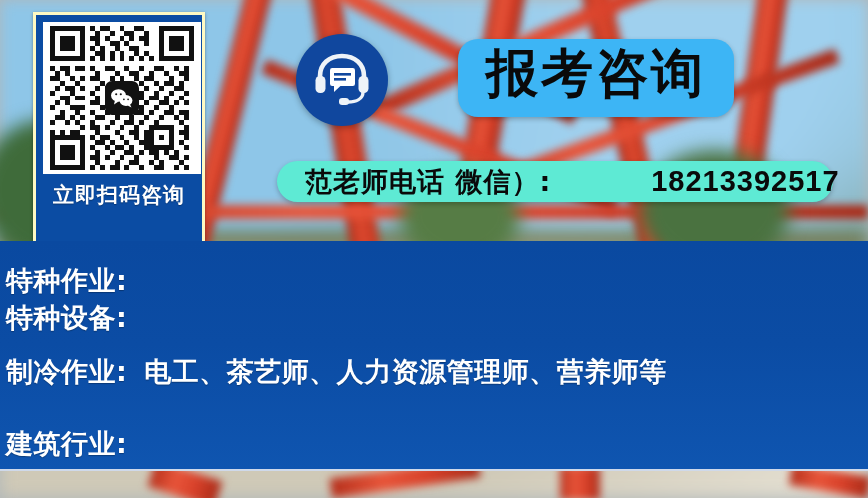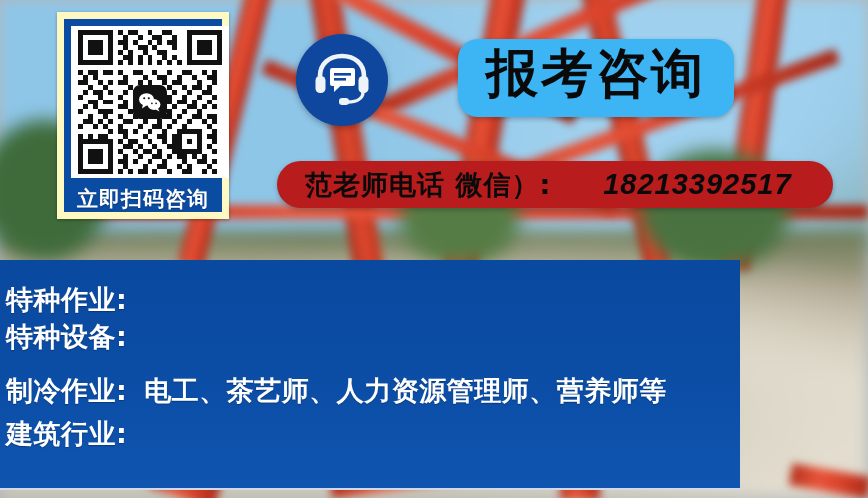--- a/index.html
+++ b/index.html
@@ -28,25 +28,24 @@
       linear-gradient(180deg,#6a7a55 0%,#a9a089 22%,#ddd8c8 58%,#cfcab9 100%);
     filter:blur(8px);
   }
   
   .beam{position:absolute;background:linear-gradient(90deg,#b5301c,#e8553a 35%,#d8412a 65%,#a82b18);filter:blur(4px);}
   .beam.l{background:linear-gradient(90deg,#a82a17,#de4a30 40%,#c2361f);}
   .greenery{position:absolute;border-radius:50%;filter:blur(9px);}
 
   
   .qr-card{
-    position:absolute;left:33px;top:12px;width:172px;height:207px;
-    background:#0b4ca3;border:7px solid #fef9c3;box-sizing:border-box;
+    position:absolute;left:33px;top:12px;width:172px;height:243px;
+    background:#0b4ca3;border:3px solid #fef9c3;box-sizing:border-box;
     padding:7px 7px 0 7px;
     box-shadow:0 1px 3px rgba(0,0,0,.35);
-    margin-left:24px;
   }
   .qr-white{width:158px;height:152px;background:#ffffff;position:relative;overflow:hidden;}
   .qr-canvas{position:absolute;left:4px;top:4px;width:150px;height:144px;}
   .qr-logo{
     position:absolute;left:50%;top:50%;transform:translate(-50%,-50%);
     width:34px;height:34px;background:#121212;border-radius:7px;
     display:flex;align-items:center;justify-content:center;
   }
   .qr-caption{
     height:42px;display:flex;align-items:center;justify-content:center;
@@ -67,54 +66,55 @@
     position:absolute;left:458px;top:39px;width:276px;height:78px;
     background:#3db5f5;border-radius:20px;
     display:flex;justify-content:center;
     box-shadow:0 2px 5px rgba(0,0,0,.25);
   }
   .pill-title span{
     color:#0a0a0a;font-size:52px;font-weight:bold;letter-spacing:3px;
     font-family:"DejaVu Sans","Liberation Sans",sans-serif;
   }
   .pill-phone{
-    position:absolute;left:277px;top:161px;width:556px;height:47px;
-    background:#b91c1c;border-radius:24px;
+    position:absolute;left:277px;top:161px;width:556px;height:41px;
+    background:#5eead4;border-radius:24px;
     display:flex;align-items:center;
     box-shadow:0 2px 5px rgba(0,0,0,.25);
+    gap:48px;
   }
   .pill-phone .lbl{
     color:#0a0a0a;font-size:27px;font-weight:bold;margin-left:28px;letter-spacing:1px;
     font-family:"DejaVu Sans","Liberation Sans",sans-serif;white-space:nowrap;
   }
   .pill-phone .num{
     color:#0a0a0a;font-size:29px;font-weight:bold;margin-left:52px;letter-spacing:1px;
-    font-family:"Liberation Sans",sans-serif;white-space:nowrap;font-style:italic;
+    font-family:"Liberation Sans",sans-serif;white-space:nowrap;
   }
 
   
   .info-panel{
-    position:absolute;left:0;top:260px;width:740px;height:228px;
+    position:absolute;left:0;top:241px;width:868px;height:228px;
     background:linear-gradient(180deg,#0a49a0 0%,#0b4ca4 45%,#0f55b0 100%);
     border-bottom:2px solid #cfd9ea;
   }
   .info-row{
     display:flex;align-items:baseline;
     padding-left:6px;
     color:#ffffff;font-weight:bold;
     font-family:"DejaVu Sans","Liberation Sans",sans-serif;
     text-shadow:0 1px 1px rgba(0,0,0,.28);
     white-space:nowrap;
   }
   .info-row .cat{font-size:27px;letter-spacing:0.5px;}
   .info-row .items{font-size:27px;margin-left:17px;letter-spacing:0.5px;}
   .r1{margin-top:22px;}
   .r2{margin-top:1px;}
   .r3{margin-top:18px;}
-  .r4{margin-top:7px;}
+  .r4{margin-top:36px;}
 </style>
 </head>
 <body>
 
 <div id="stage">
 
   <div class="photo">
     <div class="sky"></div>
     <div class="ground"></div>
 

